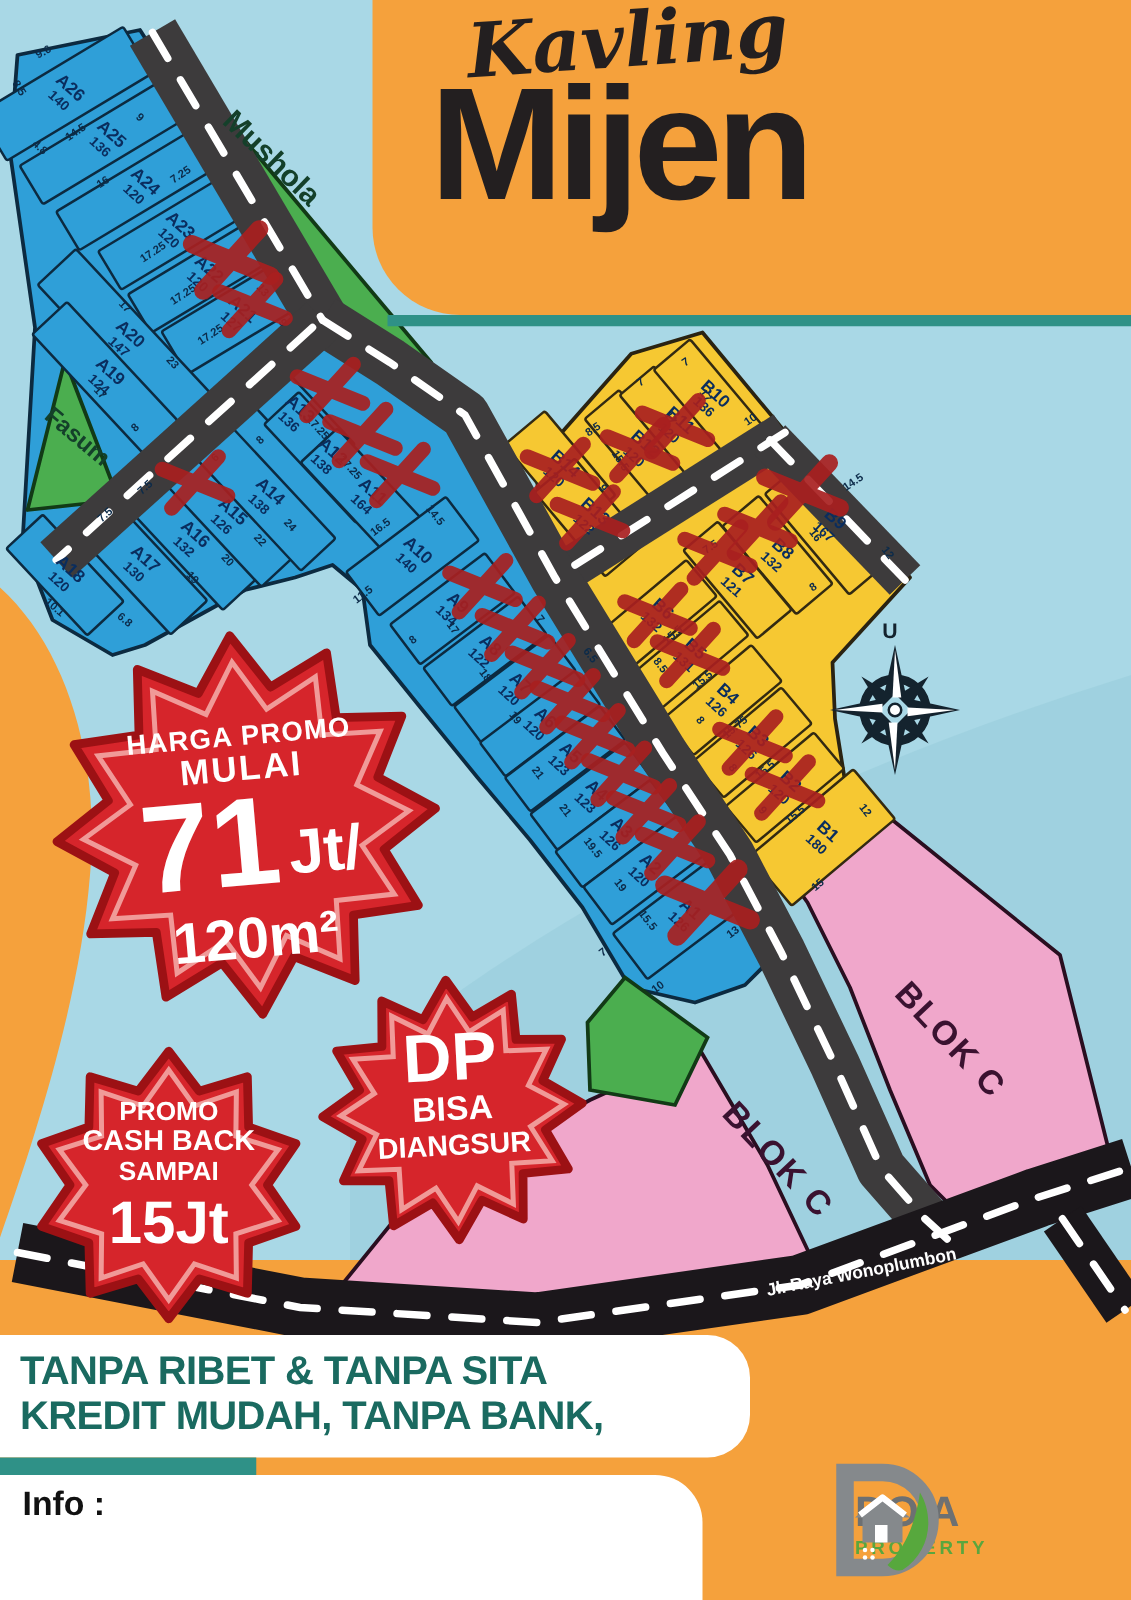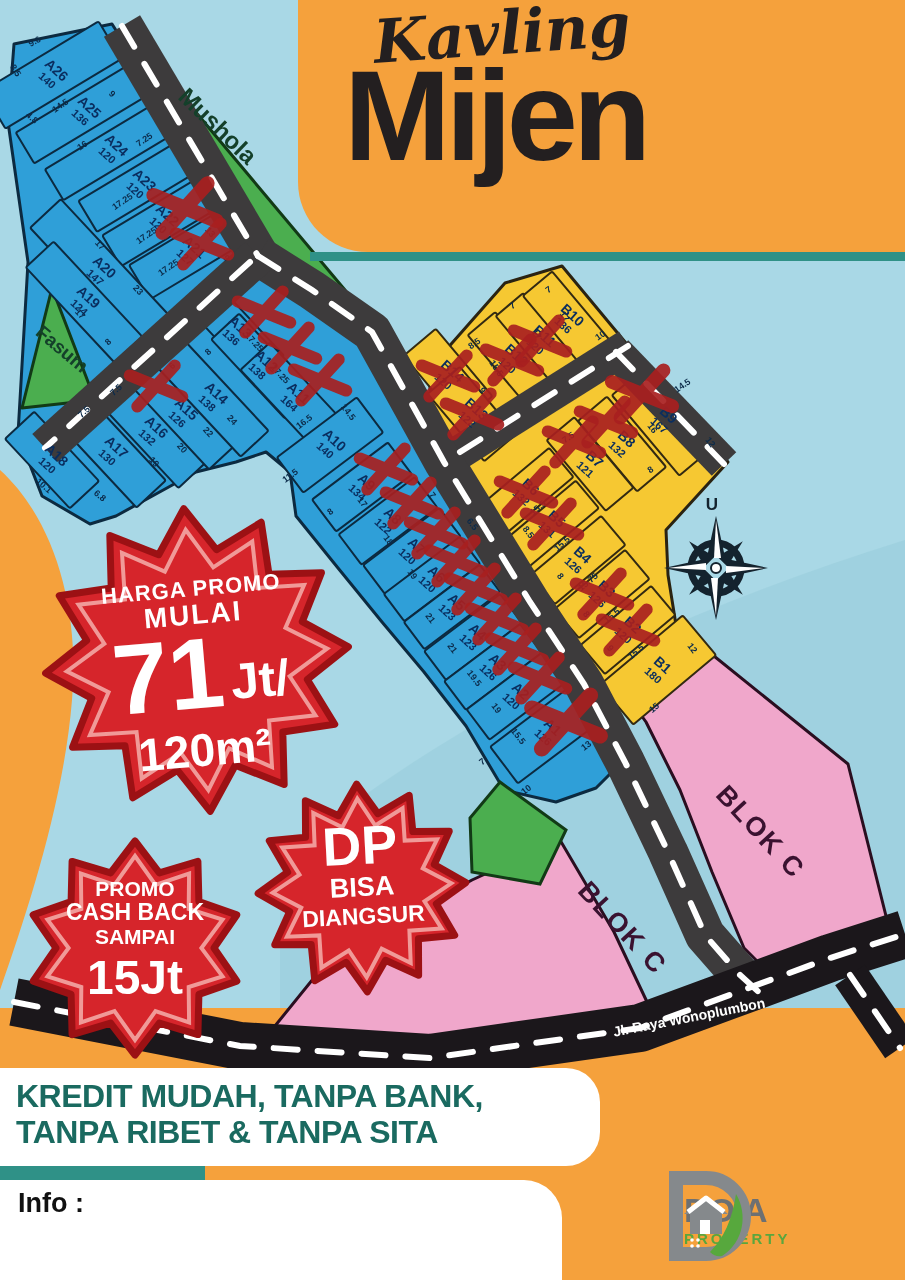--- a/index.html
+++ b/index.html
@@ -521,22 +521,22 @@
       <text y="36" text-anchor="middle" font-size="23" font-weight="800" fill="#fff">DIANGSUR</text>
     </g>
   </svg>
 
   <div class="header-block"></div>
   <div class="header-underline"></div>
   <div class="t-script">Kavling</div>
   <div class="t-main">Mijen</div>
 
   <div class="banner">
+    <div>TANPA RIBET &amp; TANPA SITA</div>
     <div>KREDIT MUDAH, TANPA BANK,</div>
-    <div>TANPA RIBET &amp; TANPA SITA</div>
   </div>
   <div class="teal-bar"></div>
   <div class="info-panel">
     <span>Info :</span>
   </div>
 
   <div class="logo-wrap">
     <svg width="92" height="96" viewBox="0 0 92 96">
       <path d="M14,10 h30 a38,38 0 0 1 0,76 h-30 z" fill="none" stroke="#85898C" stroke-width="14"></path>
       <path d="M22,46 L44,28 L66,46 L60,46 L60,66 L28,66 L28,46 Z" fill="#85898C"></path>

